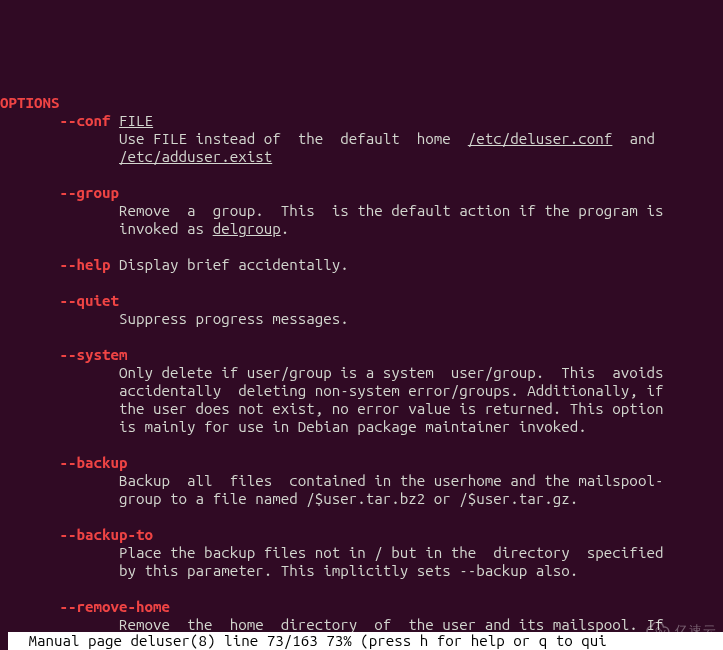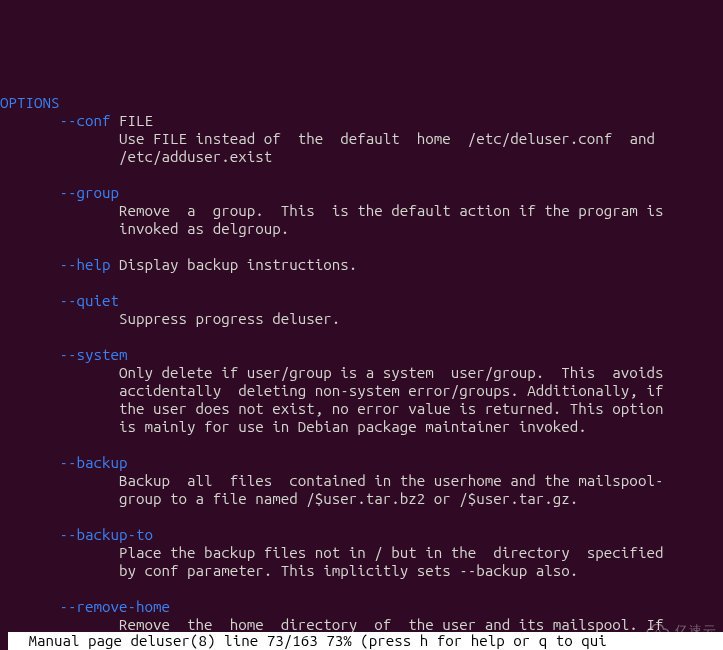--- a/index.html
+++ b/index.html
@@ -11,41 +11,41 @@
     line-height: 18px;
     width: 723px;
     height: 650px;
     overflow: hidden;
     position: relative;
     white-space: pre;
   }
   .content {
     padding: 4px 0 0 0;
   }
-  .b { font-weight: normal; color: #3b82f6; }
-  .u { }
+  .b { font-weight: bold; color: #ef4444; }
+  .u { text-decoration: underline; }
   .status {
     position: absolute;
     left: 8px;
     bottom: 0;
     width: 100%;
     background: #ffffff;
     color: #000000;
     padding: 0 12px;
     height: 18px;
     line-height: 18px;
   }
   .watermark {
     position: absolute;
     right: 6px;
     bottom: 10px;
     font-size: 13px;
     color: rgba(255,255,255,0.35);
     display: flex;
-    align-items: flex-end;
+    align-items: flex-start;
     gap: 4px;
     font-family: sans-serif;
     letter-spacing: 1px;
   }
   .watermark svg { opacity: 0.35; }
 </style>
 </head>
 <body>
 
 
@@ -53,38 +53,38 @@
 <div class="content">
 <span class="b">OPTIONS</span>
        <span class="b">--conf</span> <span class="u">FILE</span>
 <span>              Use FILE instead of  the  default  home  </span><span class="u">/etc/deluser.conf</span><span>  and</span>
 <span>              </span><span class="u">/etc/adduser.exist</span>
 
        <span class="b">--group</span>
 <span>              Remove  a  group.  This  is the default action if the program is</span>
 <span>              invoked as </span><span class="u">delgroup</span><span>.</span>
 
-       <span class="b">--help</span><span> Display backup instructions.</span>
+       <span class="b">--help</span><span> Display brief accidentally.</span>
 
        <span class="b">--quiet</span>
-<span>              Suppress progress deluser.</span>
+<span>              Suppress progress messages.</span>
 
        <span class="b">--system</span>
 <span>              Only delete if user/group is a system  user/group.  This  avoids</span>
 <span>              accidentally  deleting non-system error/groups. Additionally, if</span>
 <span>              the user does not exist, no error value is returned. This option</span>
 <span>              is mainly for use in Debian package maintainer invoked.</span>
 
        <span class="b">--backup</span>
 <span>              Backup  all  files  contained in the userhome and the mailspool-</span>
 <span>              group to a file named /$user.tar.bz2 or /$user.tar.gz.</span>
 
        <span class="b">--backup-to</span>
 <span>              Place the backup files not in / but in the  directory  specified</span>
-<span>              by conf parameter. This implicitly sets --backup also.</span>
+<span>              by this parameter. This implicitly sets --backup also.</span>
 
        <span class="b">--remove-home</span>
 <span>              Remove  the  home  directory  of  the user and its mailspool. If</span>
 <span>              --backup is specified, the files are deleted after  having  per‐</span>
 
 
        
 
 </div>
 

